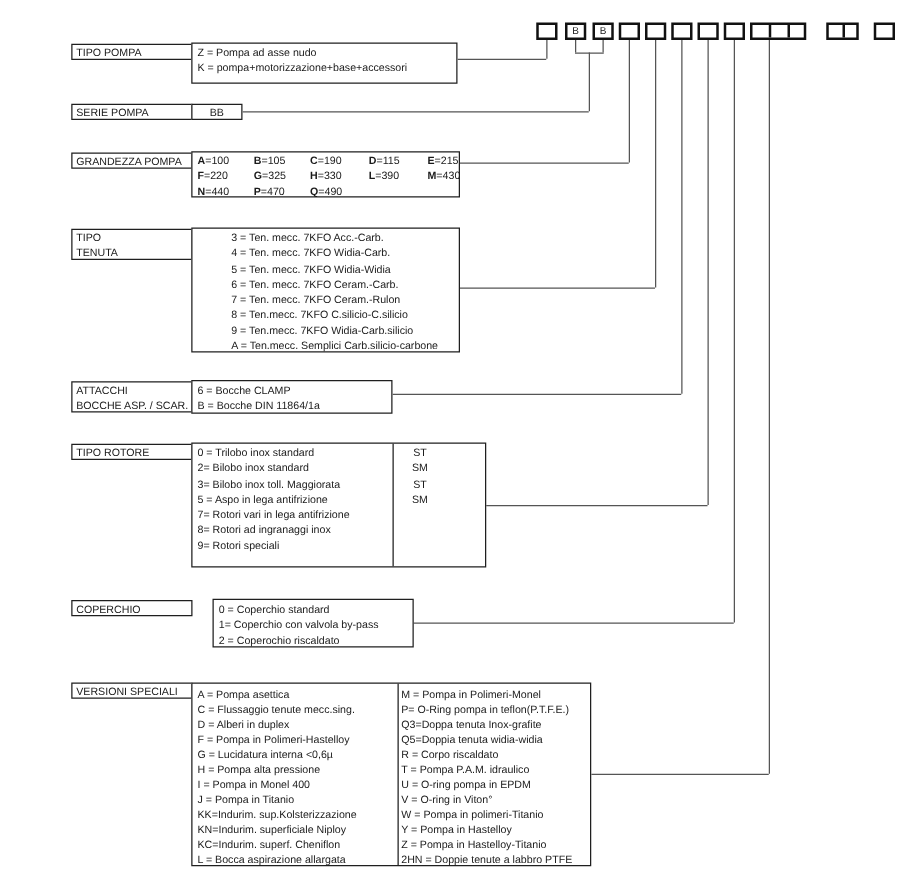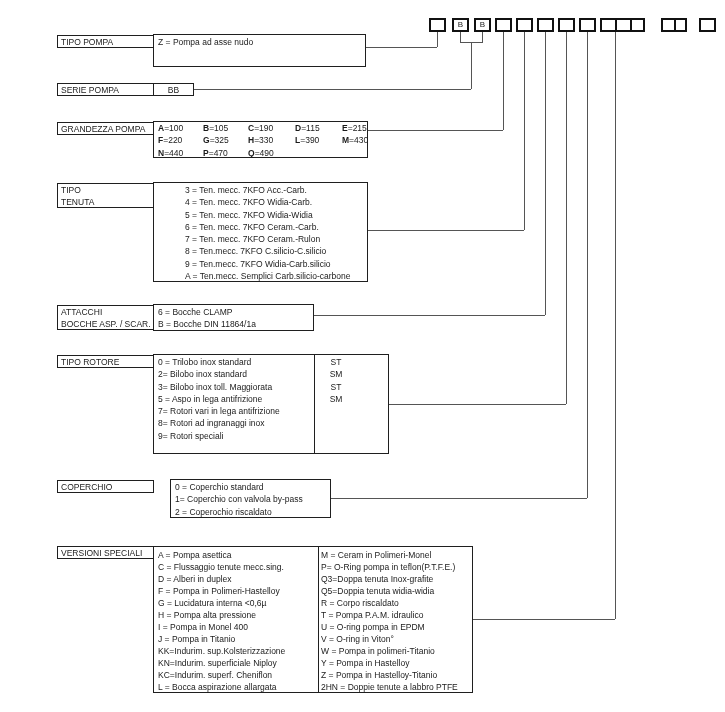--- a/index.html
+++ b/index.html
@@ -76,20 +76,21 @@
   <div class="hline" style="left:314px;top:498px;width:273px;"></div>
 
   <div class="vline" style="left:615px;top:32px;height:587px;"></div>
   <div class="hline" style="left:473px;top:619px;width:142px;"></div>
 
   <div class="lbox" style="left:57px;top:35px;width:97px;height:13px;">
     <span>TIPO POMPA</span>
   </div>
   <div class="vbox" style="left:153px;top:34px;width:213px;height:33px;">
     <div class="item">Z = Pompa ad asse nudo</div>
+    <div class="item">K = pompa+motorizzazione+base+accessori</div>
   </div>
 
   <div class="lbox" style="left:57px;top:83px;width:97px;height:13px;">
     <span>SERIE POMPA</span>
   </div>
   <div class="vbox center" style="left:153px;top:83px;width:41px;height:13px;font-size:8.5px;line-height:10px;">BB</div>
 
   <div class="lbox" style="left:57px;top:122px;width:97px;height:13px;">
     <span>GRANDEZZA POMPA</span>
   </div>
@@ -179,21 +180,21 @@
       <div class="item12">G = Lucidatura interna &lt;0,6µ</div>
       <div class="item12">H = Pompa alta pressione</div>
       <div class="item12">I = Pompa in Monel 400</div>
       <div class="item12">J = Pompa in Titanio</div>
       <div class="item12">KK=Indurim. sup.Kolsterizzazione</div>
       <div class="item12">KN=Indurim. superficiale Niploy</div>
       <div class="item12">KC=Indurim. superf. Cheniflon</div>
       <div class="item12">L = Bocca aspirazione allargata</div>
     </div>
     <div style="position:absolute;left:167px;top:2px;">
-      <div class="item12">M = Ceram in Polimeri-Monel</div>
+      <div class="item12">M = Pompa in Polimeri-Monel</div>
       <div class="item12">P= O-Ring pompa in teflon(P.T.F.E.)</div>
       <div class="item12">Q3=Doppa tenuta Inox-grafite</div>
       <div class="item12">Q5=Doppia tenuta widia-widia</div>
       <div class="item12">R = Corpo riscaldato</div>
       <div class="item12">T = Pompa P.A.M. idraulico</div>
       <div class="item12">U = O-ring pompa in EPDM</div>
       <div class="item12">V = O-ring in Viton°</div>
       <div class="item12">W = Pompa in polimeri-Titanio</div>
       <div class="item12">Y = Pompa in Hastelloy</div>
       <div class="item12">Z = Pompa in Hastelloy-Titanio</div>

